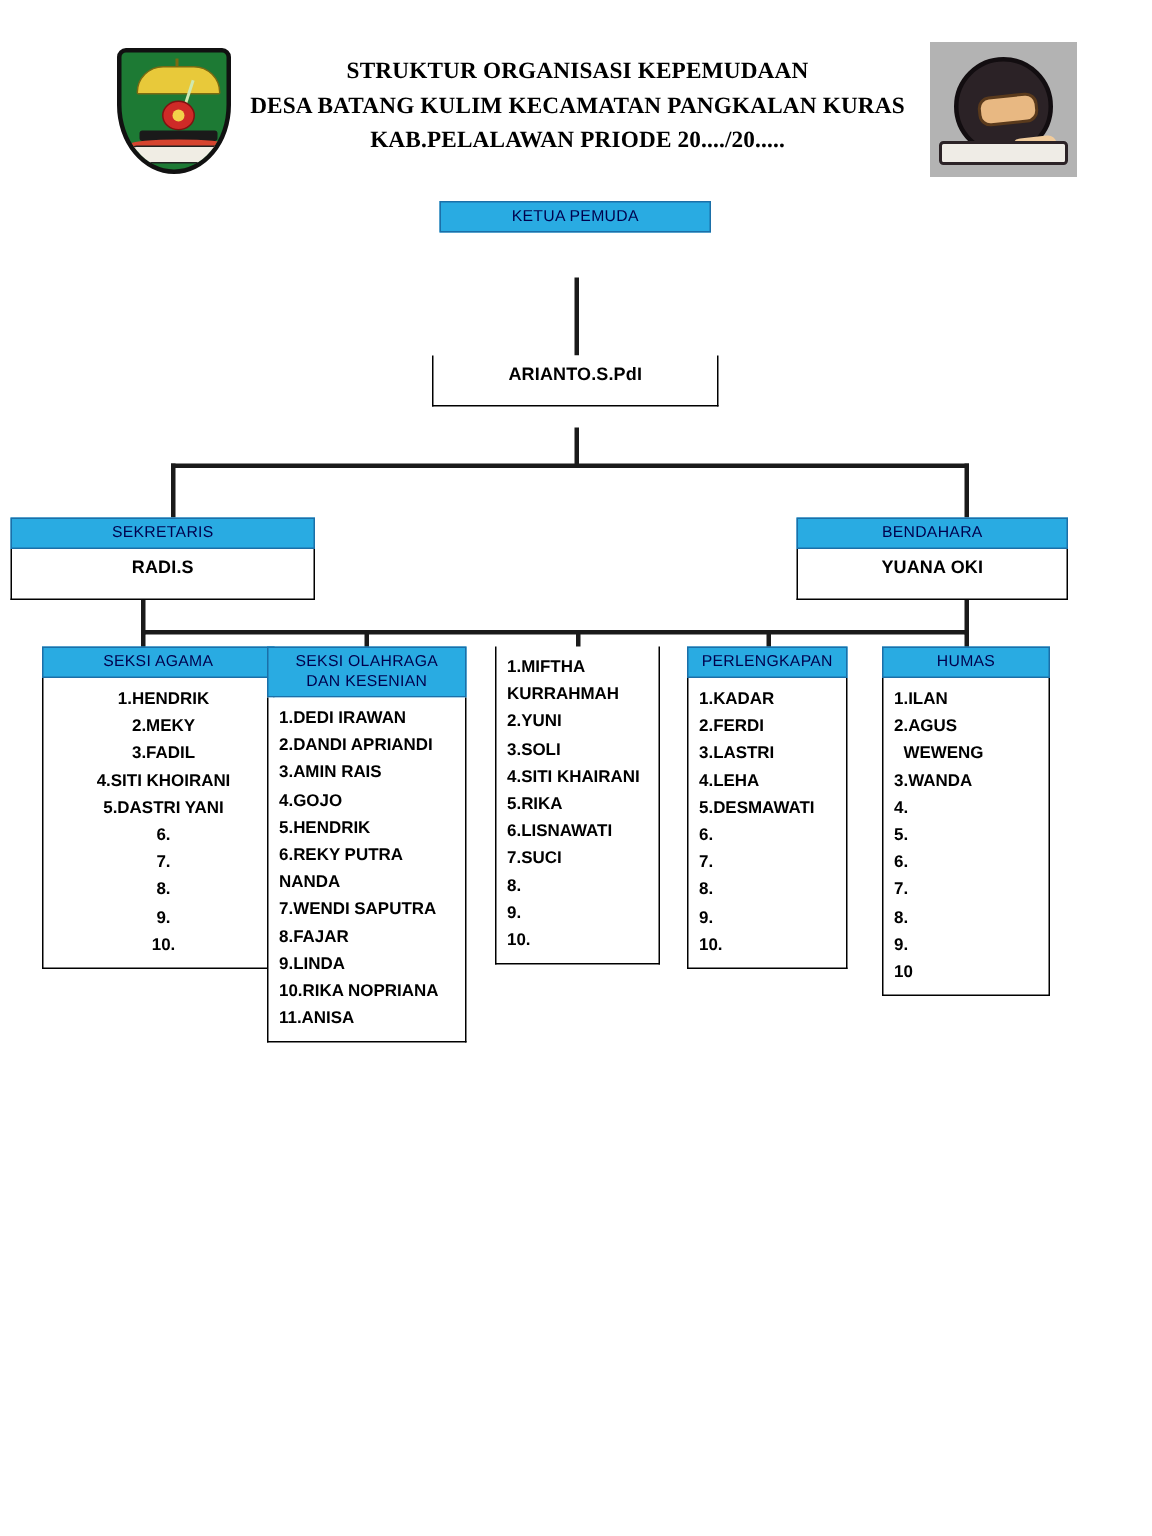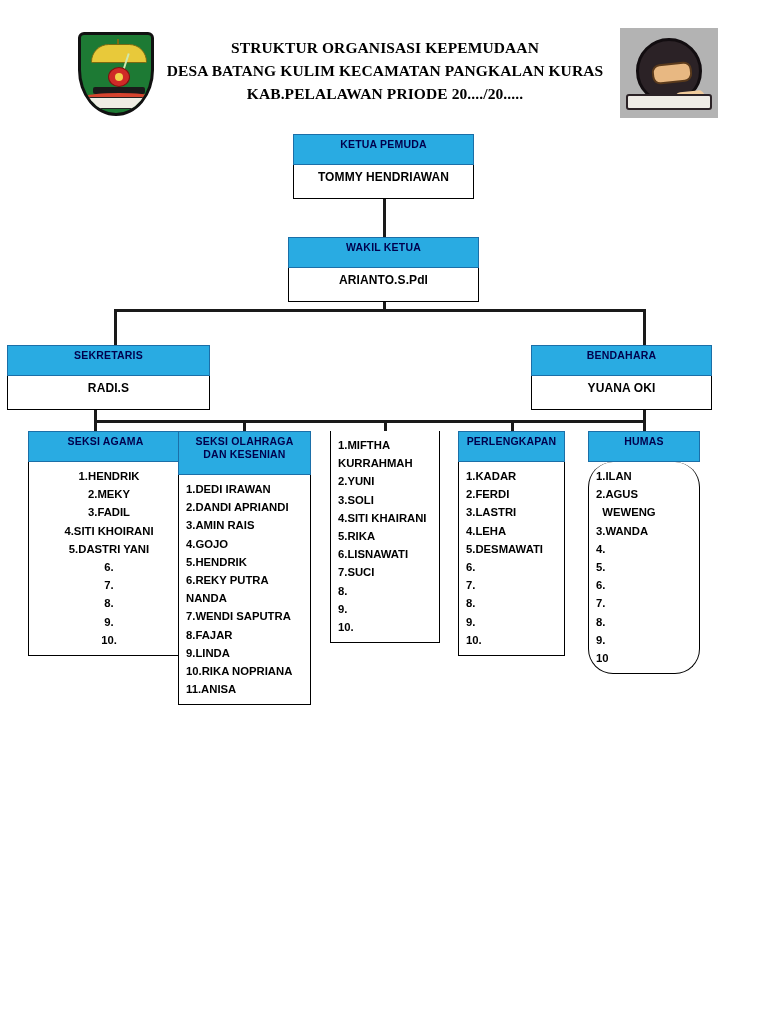--- a/index.html
+++ b/index.html
@@ -36,25 +36,25 @@
     white-space:nowrap;
     color:#000;
   }
 
   
   .node { position:absolute; }
   .node .cap {
     background:#29ABE2;
     border:1px solid #1B6FA8;
     color:#00004d;
-    font-weight:bold;
+    font-weight:normal;
     text-align:center;
     font-size:10.5px;
     letter-spacing:0.2px;
-    padding:3px 2px 13px 2px;
+    padding:3px 2px 3px 2px;
     line-height:13px;
   }
   .node .body {
     border:1px solid #000000;
     border-top:none;
     background:#ffffff;
   }
   .node .person {
     text-align:center;
     font-size:12px;
@@ -189,27 +189,23 @@
 
   <div class="ln vln" style="left:94px; top:420px; height:14px;"></div>
   <div class="ln vln" style="left:243px; top:420px; height:14px;"></div>
   <div class="ln vln" style="left:384px; top:420px; height:14px;"></div>
   <div class="ln vln" style="left:511px; top:420px; height:14px;"></div>
   <div class="ln vln" style="left:643px; top:420px; height:14px;"></div>
 </div>
 
 <div class="node" id="node-ketua" style="left:293px; top:134px; width:181px;">
   <div class="cap">KETUA PEMUDA</div>
-  <div class="body">
-    <div class="person">TOMMY HENDRIAWAN</div>
-  </div>
 </div>
 
 <div class="node" id="node-wakil" style="left:288px; top:237px; width:191px;">
-  <div class="cap">WAKIL KETUA</div>
   <div class="body">
     <div class="person">ARIANTO.S.PdI</div>
   </div>
 </div>
 
 <div class="node" id="node-sekretaris" style="left:7px; top:345px; width:203px;">
   <div class="cap">SEKRETARIS</div>
   <div class="body">
     <div class="person">RADI.S</div>
   </div>
@@ -300,21 +296,21 @@
         <li>9.</li>
         <li>10.</li>
       </ol>
   </div>
 </div>
 
 <div class="node section" id="section-4" style="left:588px; top:431px; width:112px;">
   <div class="cap">
     <div>HUMAS</div>
   </div>
-  <div class="body" style="min-height:208px;border-radius:25px;">
+  <div class="body" style="min-height:208px;">
     <ol class="names">
         <li>1.ILAN</li>
         <li>2.AGUS</li>
         <li>  WEWENG</li>
         <li>3.WANDA</li>
         <li>4.</li>
         <li>5.</li>
         <li>6.</li>
         <li>7.</li>
         <li>8.</li>

